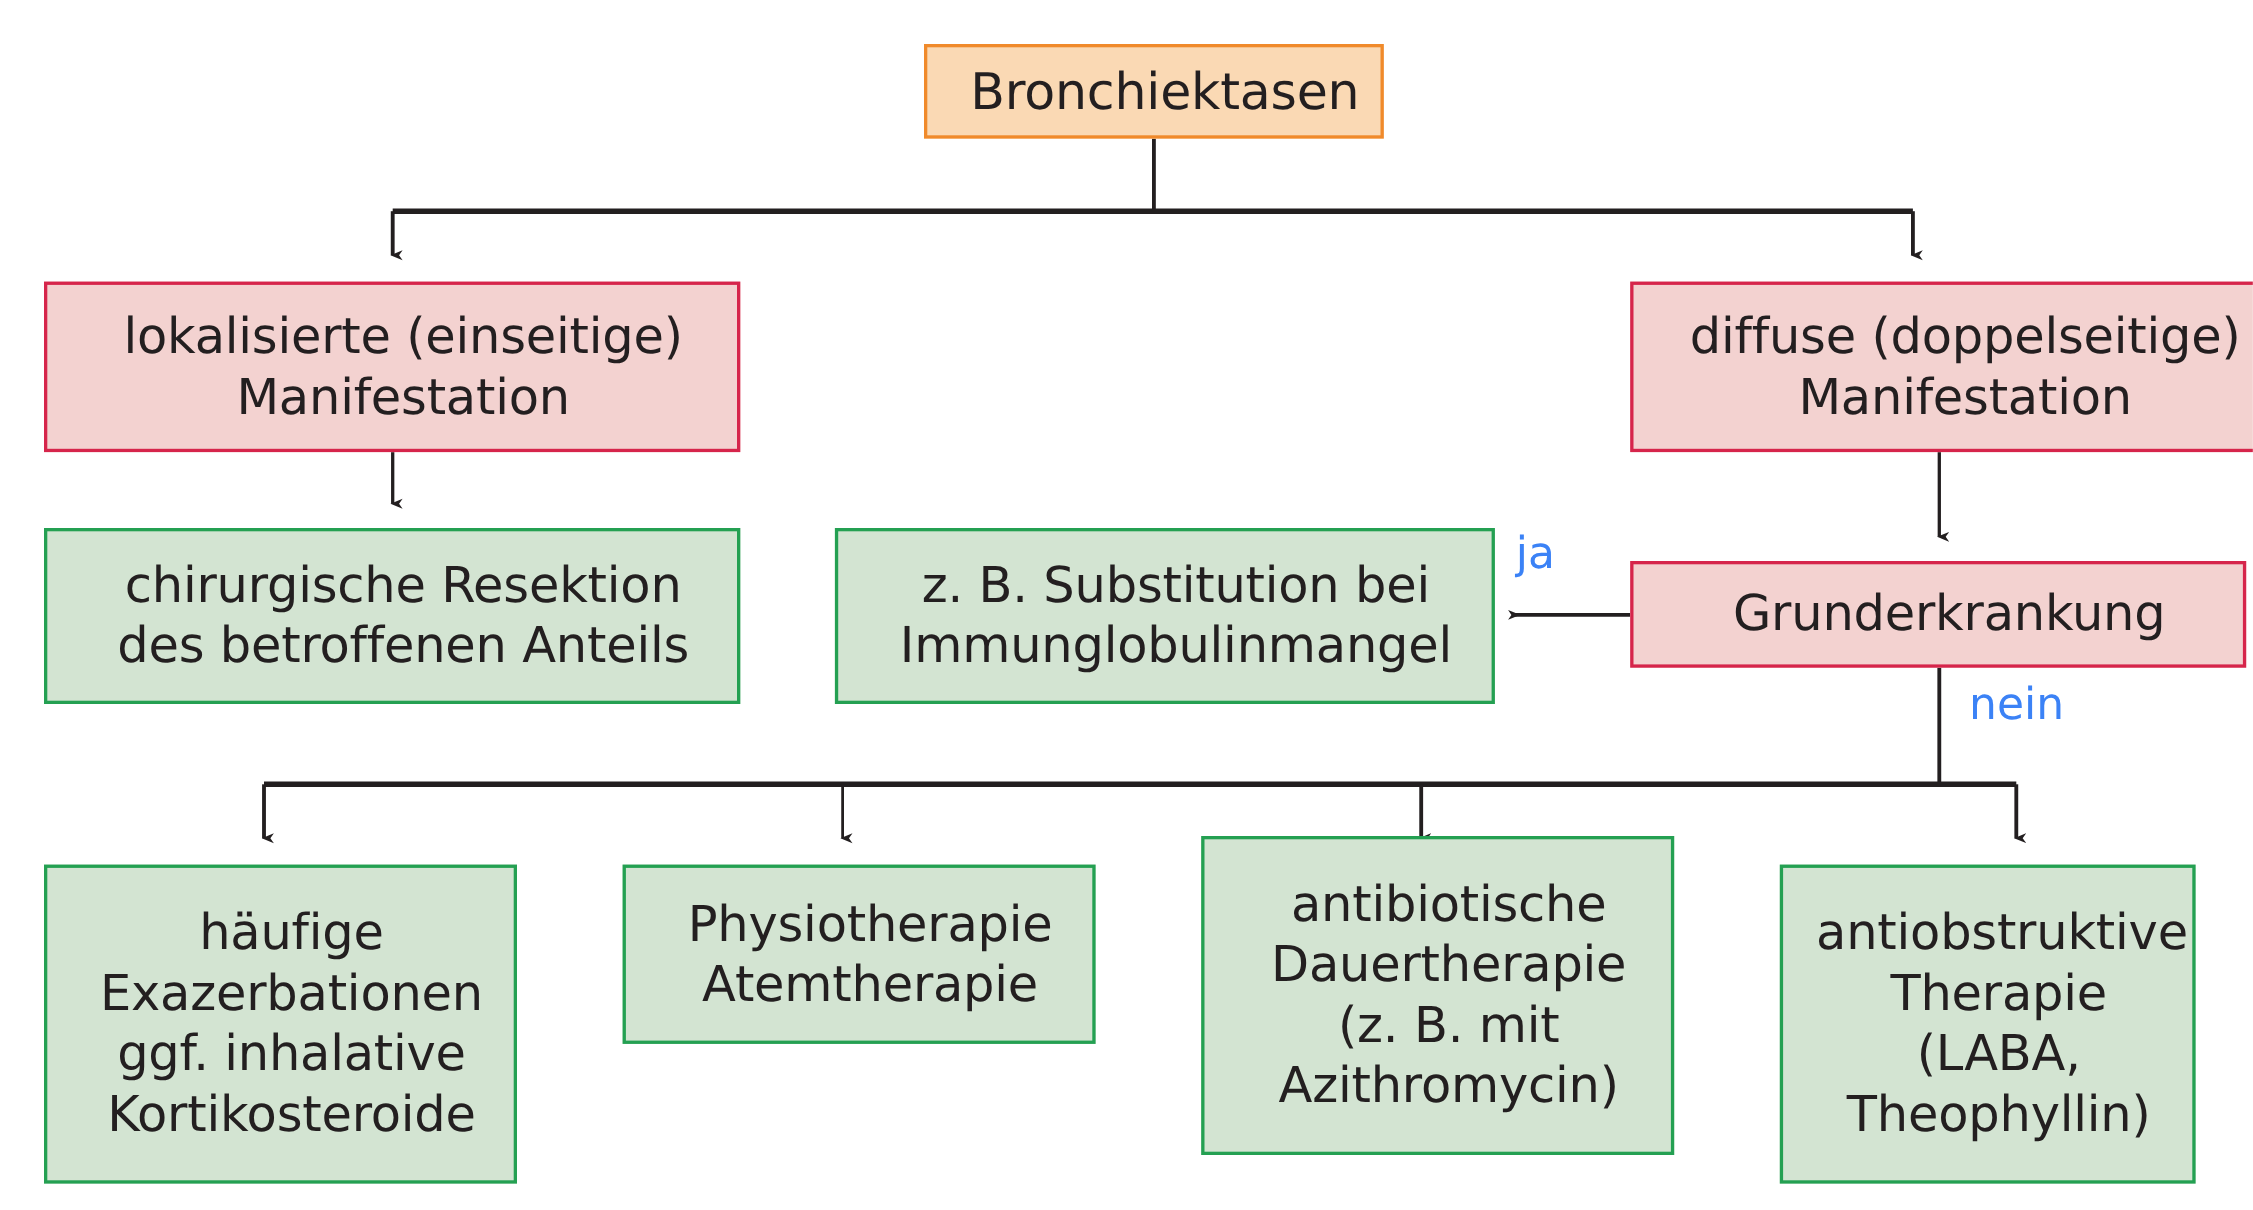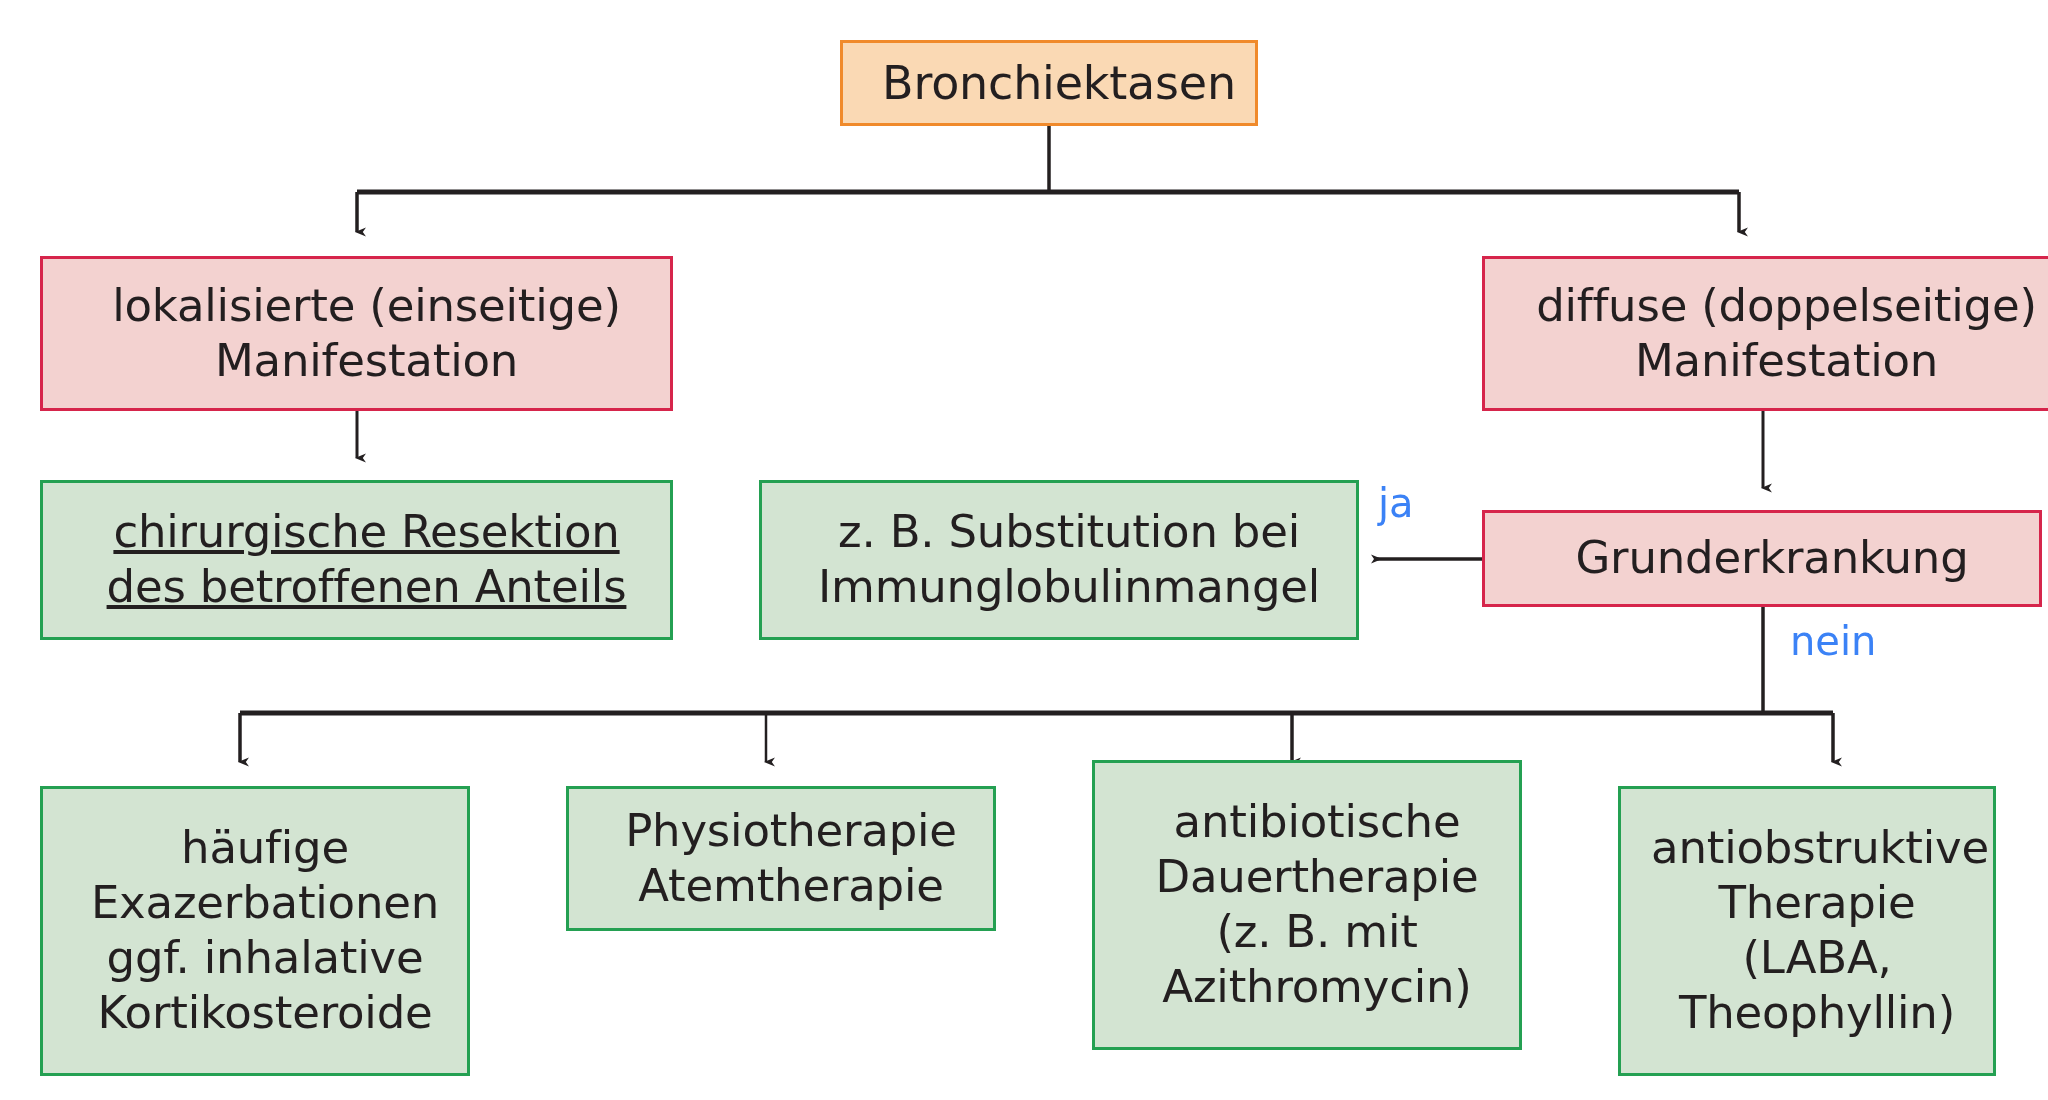--- a/index.html
+++ b/index.html
@@ -69,26 +69,26 @@
     z-index: 3;
     font-size: 40px;
     color: #3b82f6;
     white-space: nowrap;
   }
 
   
   #node-bronchiektasen { left: 840px;  top: 40px;   width: 418px;  height: 86px;  font-size: 46px; }
   #node-lokalisiert    { left: 40px;   top: 256px;  width: 633px;  height: 155px; font-size: 45px; }
   #node-diffus         { left: 1482px; top: 256px;  width: 589px;  height: 155px; font-size: 45px; }
-  #node-resektion      { left: 40px;   top: 480px;  width: 633px;  height: 160px; font-size: 45px; text-decoration: underline; }
+  #node-resektion      { left: 40px;   top: 480px;  width: 633px;  height: 160px; font-size: 45px; }
   #node-substitution   { left: 759px;  top: 480px;  width: 600px;  height: 160px; font-size: 45px; }
   #node-grunderkrankung{ left: 1482px; top: 510px;  width: 560px;  height: 97px;  font-size: 45px; }
 
   #node-exazerbationen { left: 40px;   top: 786px;  width: 430px;  height: 290px; font-size: 45px; }
-  #node-physiotherapie { left: 566px;  top: 786px;  width: 430px;  height: 145px; font-size: 45px; align-items: center; }
+  #node-physiotherapie { left: 566px;  top: 786px;  width: 430px;  height: 163px; font-size: 45px; align-items: center; }
   #node-antibiotisch   { left: 1092px; top: 760px;  width: 430px;  height: 290px; font-size: 45px; }
   #node-antiobstruktiv { left: 1618px; top: 786px;  width: 378px;  height: 290px; font-size: 45px; }
 
   #label-ja   { left: 1378px; top: 480px; }
   #label-nein { left: 1790px; top: 618px; }
 </style>
 </head>
 <body>
 
 <div id="stage">

